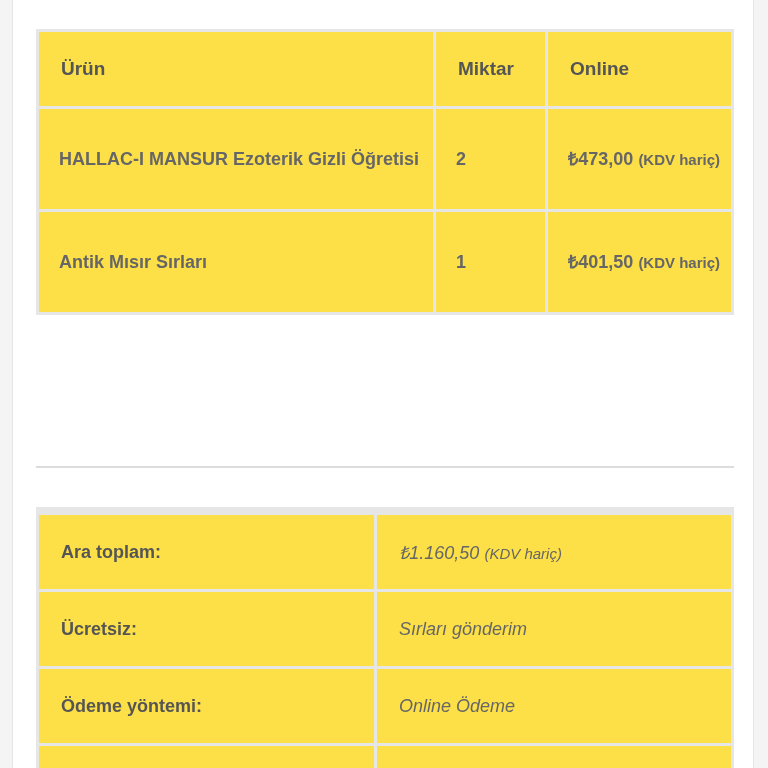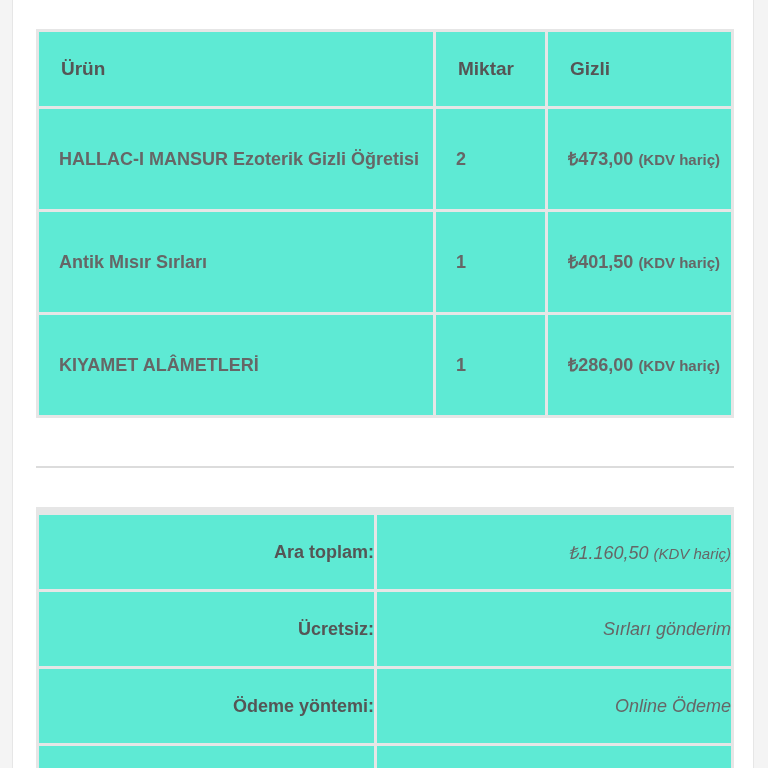--- a/index.html
+++ b/index.html
@@ -9,67 +9,62 @@
     font-family:"Liberation Sans", sans-serif;
     color:#555;
     position:relative;
   }
   .card {
     position:absolute; left:12px; top:-10px; width:740px; height:800px;
     background:#fff;
     border-left:1px solid #e6e6e6;
     border-right:1px solid #e6e6e6;
   }
-  table { border-collapse:collapse; position:absolute; background:#5eead4; }
+  table { border-collapse:collapse; position:absolute; background:#fde047; }
   td, th {
     border:3px solid #e6e6e6;
     text-align:left; vertical-align:middle;
   }
   .items { left:23px; top:39px; width:698px; }
   .items th { height:74px; font-weight:bold; font-size:19px; color:#555; padding:0 0 0 22px; }
   .items td { height:100px; font-size:18px; color:#666; padding:0 0 0 20px; line-height:30px;font-weight:bold; }
   .items .c1 { width:372px; }
   .items .c2 { width:87px;margin-left:28px; }
   .items .price-small { font-size:15px; }
   .items td.c2 { padding-left:20px; }
   .divider {
     position:absolute; left:23px; top:476px; width:698px; height:2px; background:#dcdcdc;
   }
   .totals { left:23px; top:517px; width:698px; border-top:8px solid #e6e6e6; }
-  .totals td { height:74px; font-size:18px; padding:0 0 0 22px;text-align:right; }
+  .totals td { height:74px; font-size:18px; padding:0 0 0 22px; }
   .totals .lbl { width:313px; font-weight:bold; color:#555; }
   .totals .val { color:#666;font-style:italic; }
   .small { font-size:15px; }
 </style>
 </head>
 <body>
 
 <div class="card">
 
   <table class="items">
     <tbody>
         <tr>
       <th class="c1">Ürün</th>
       <th class="c2">Miktar</th>
-      <th class="c3">Gizli</th>
+      <th class="c3">Online</th>
     </tr>
     <tr>
       <td class="c1">HALLAC-I MANSUR Ezoterik Gizli Öğretisi</td>
       <td class="c2">2</td>
       <td class="c3"><span>₺473,00</span> <span class="price-small">(KDV hariç)</span></td>
     </tr>
     <tr>
       <td class="c1">Antik Mısır Sırları</td>
       <td class="c2">1</td>
       <td class="c3"><span>₺401,50</span> <span class="price-small">(KDV hariç)</span></td>
-    </tr>
-    <tr>
-      <td class="c1">KIYAMET ALÂMETLERİ</td>
-      <td class="c2">1</td>
-      <td class="c3"><span>₺286,00</span> <span class="price-small">(KDV hariç)</span></td>
     </tr>
   </tbody>
     </table>
 
   <div class="divider"></div>
 
   <table class="totals">
     <tbody>
         <tr>
       <td class="lbl">Ara toplam:</td>

